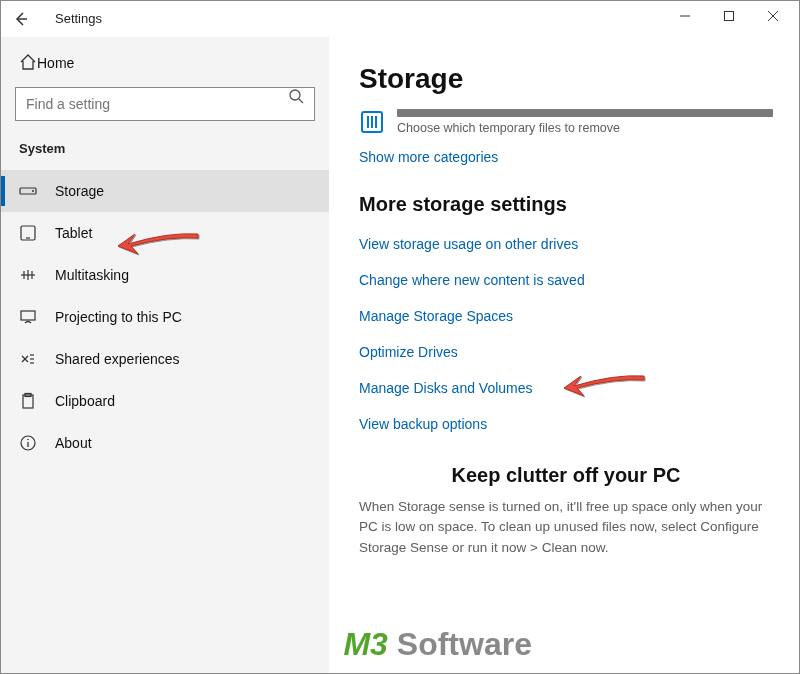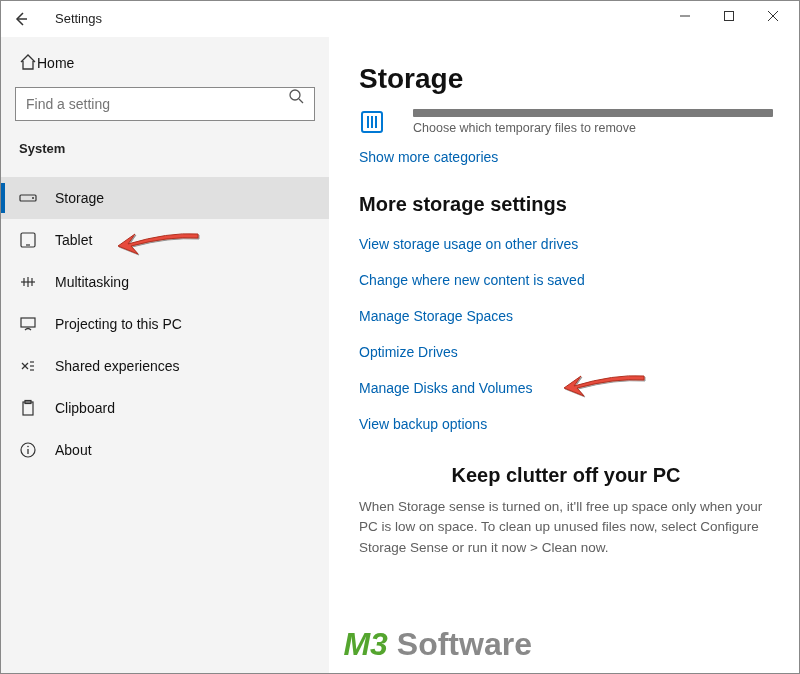--- a/index.html
+++ b/index.html
@@ -11,30 +11,30 @@
   .titlebar .ctrl { width:44px; height:30px; display:flex; align-items:center; justify-content:center; font-size:13px; color:#333; }
   .titlebar .ctrl svg { display:block; }
 
   .container { display:flex; height:calc(100% - 36px); }
   .sidebar { width:328px; background:#f4f4f4; padding:6px 0 10px 0; }
   .home-row { display:flex; align-items:flex-end; padding:10px 18px 12px 18px; }
   .home-row .lbl { font-size:14px; color:#111; }
   .searchbox { margin:4px 14px 14px 14px; border:1px solid #888; height:34px; display:flex; padding:0 10px; background:#fff; }
   .searchbox input { flex:1; border:none; outline:none; font-size:14px; color:#666; background:transparent; }
   .searchbox .mag { color:#555; }
-  .section-label { font-size:13px; font-weight:600; color:#222; padding:6px 18px 21px 18px; }
+  .section-label { font-size:13px; font-weight:600; color:#222; padding:6px 18px 14px 18px; }
 
   .nav-item { display:flex; align-items:center; gap:18px; padding:12px 18px; font-size:14px; color:#111; position:relative; }
   .nav-item.selected { background:#e0e0e0; }
   .nav-item.selected::before { content:""; position:absolute; left:0; top:6px; bottom:6px; width:4px; background:#0063b1; }
   .nav-icon { width:18px; height:18px; display:flex; align-items:center; justify-content:center; color:#333; flex-shrink:0; }
 
   .main { flex:1; padding:26px 26px 10px 30px; overflow:hidden; position:relative; }
   .main h1 { font-size:28px; font-weight:600; color:#111; margin-bottom:14px; }
-  .temp-row { display:flex; align-items:flex-start; gap:28px; margin-bottom:14px; }
+  .temp-row { display:flex; align-items:flex-start; gap:12px; margin-bottom:14px; }
   .temp-icon { width:26px; height:26px; color:#0078d4; }
   .temp-bar { flex:1; }
   .bar { height:8px; background:#7a7a7a; border-radius:1px; margin-bottom:4px; width:100%; }
   .temp-sub { font-size:12.5px; color:#606060; }
 
   .link { color:#0063b1; font-size:14px; margin:10px 0 22px 0; display:block; }
   .section-h { font-size:20px; font-weight:600; color:#111; margin:28px 0 16px 0; }
   .link-list .lnk { color:#0063b1; font-size:14px; margin:20px 0; display:block; }
   .keep-h { font-size:20px; font-weight:600; color:#111; margin-top:32px; margin-bottom:10px;text-align:center; }
   .keep-p { font-size:13.5px; color:#606060; line-height:1.5; }

